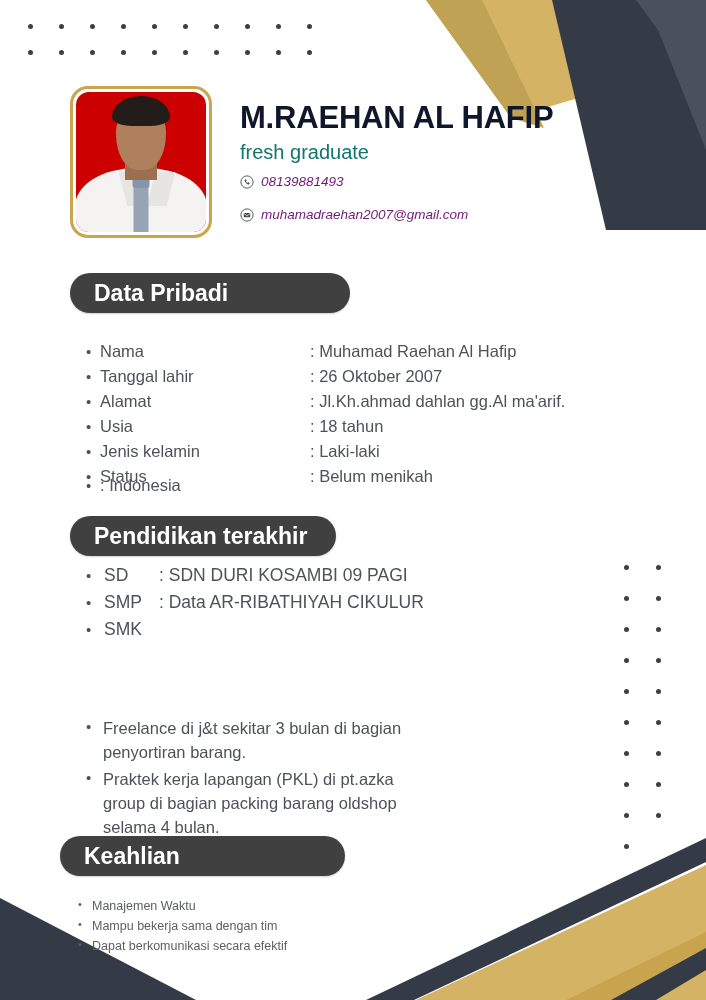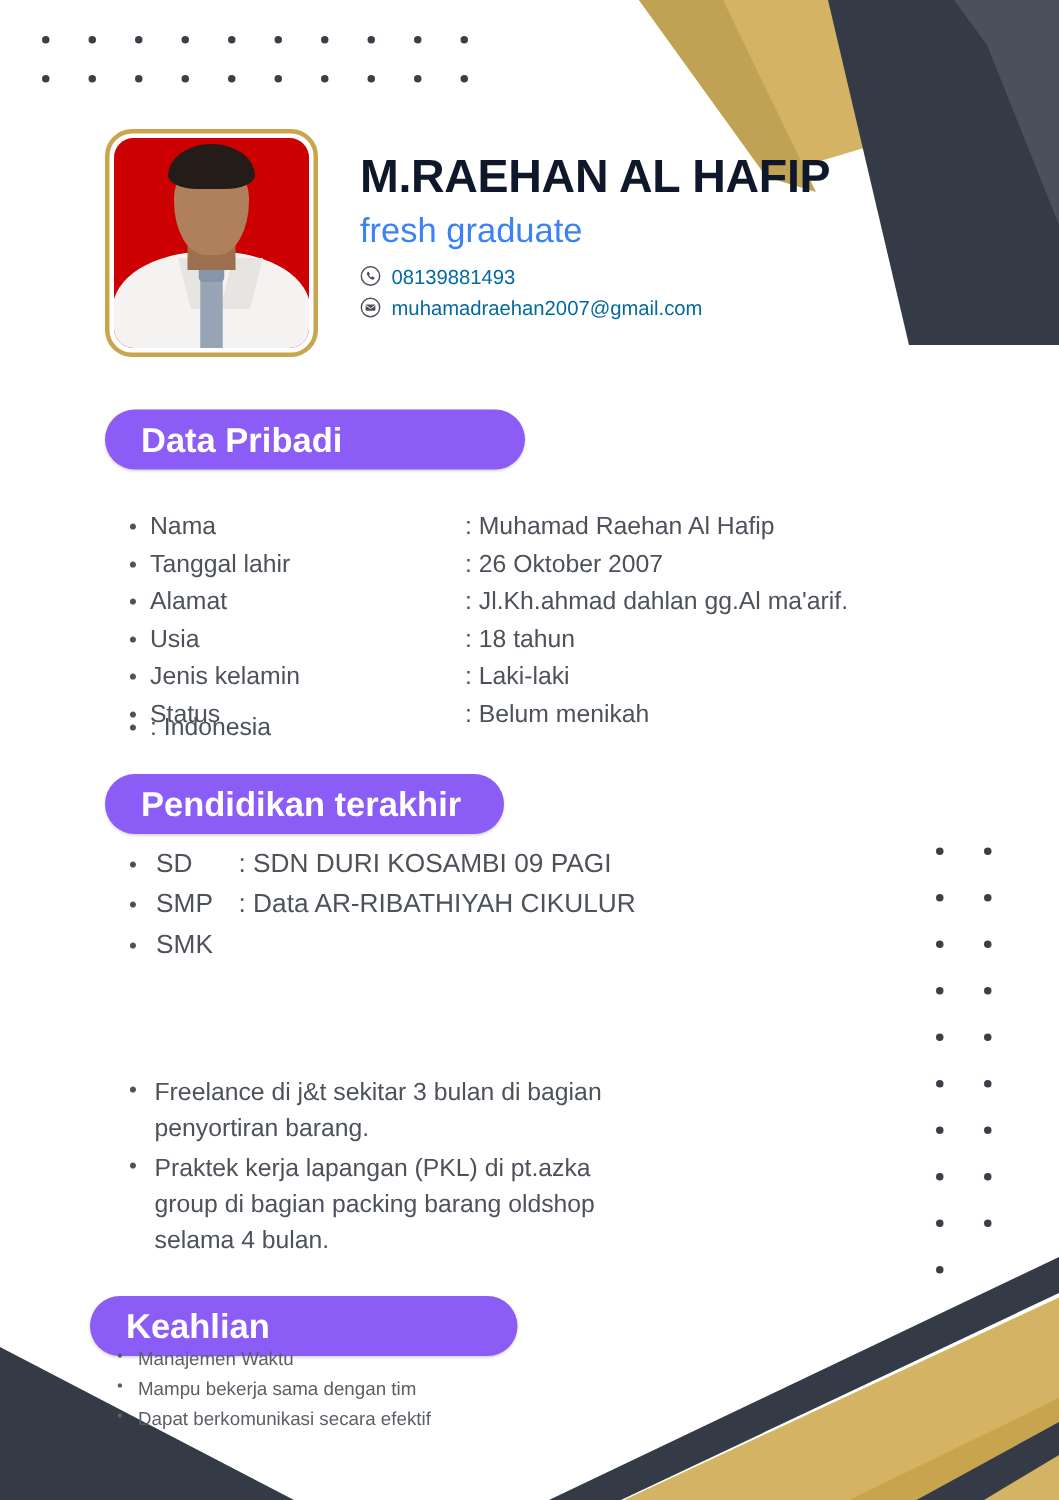--- a/index.html
+++ b/index.html
@@ -152,63 +152,64 @@
   }
   #full-name {
     font-size: 31px;
     font-weight: bold;
     letter-spacing: -0.2px;
     color: #0f172a;
     line-height: 1.05;
     white-space: nowrap;
   }
   #job-title {
-    font-size: 23px;
-    color: #3b82f6;
+    font-size: 20px;
+    color: #0f766e;
     margin-top: 6px;
     line-height: 1.1;
   }
   .contact-row {
     display: flex;
-    align-items: flex-start;
+    align-items: flex-end;
     margin-top: 11px;
     font-size: 13.5px;
-    color: #0369a1;
-  }
-  .contact-row + .contact-row { margin-top: 6px; }
+    color: #701a75;
+    font-style: italic;
+  }
+  .contact-row + .contact-row { margin-top: 18px; }
   .contact-icon {
     width: 14px; height: 14px;
     flex: 0 0 auto;
     margin-right: 7px;
     display: block;
   }
 
   
   .section-pill {
     position: absolute;
     height: 40px;
-    background: #8b5cf6;
+    background: #404040;
     border-radius: 20px;
     display: flex;
     align-items: center;
     padding: 0 26px 0 24px;
     box-sizing: border-box;
     box-shadow: 0 1px 2px rgba(0,0,0,0.18);
   }
   .section-pill .pill-text {
     color: #ffffff;
     font-size: 23px;
     font-weight: bold;
     line-height: 1;
     white-space: nowrap;
   }
   #pill-data-pribadi      { left: 70px; top: 273px; width: 280px; }
   #pill-pendidikan        { left: 70px; top: 516px; width: 266px; }
   #pill-pengalaman        { left: 70px; top: 668px; width: 280px; }
-  #pill-keahlian          { left: 60px; top: 864px; width: 285px; }
+  #pill-keahlian          { left: 60px; top: 836px; width: 285px; }
 
   
   #personal-data {
     position: absolute;
     top: 326px;
     left: 86px;
     right: 40px;
   }
   .data-row {
     display: flex;

